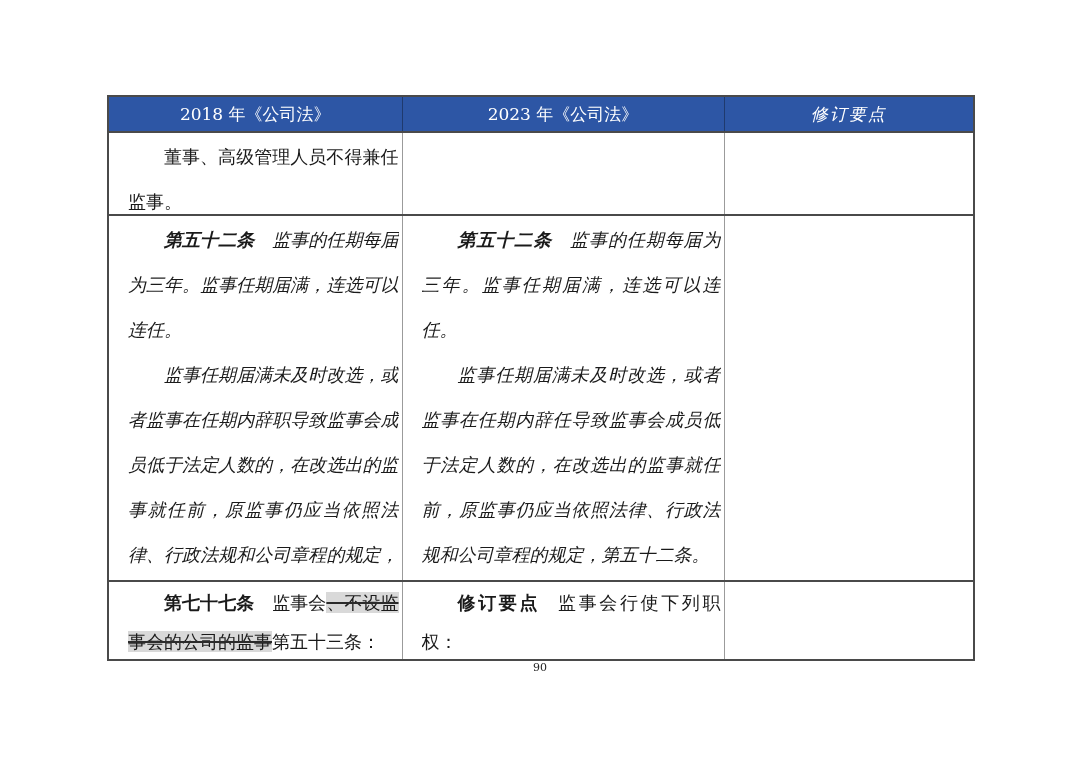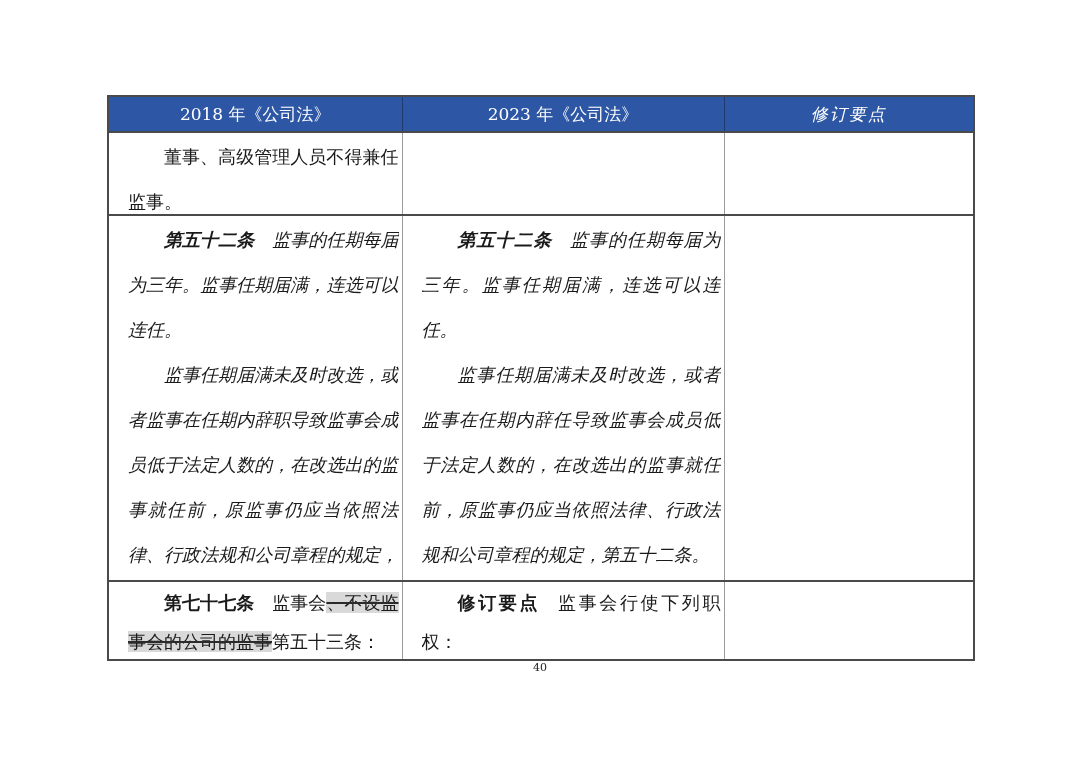--- a/index.html
+++ b/index.html
@@ -149,15 +149,15 @@
           <div class="box">
             <p class="para"><span class="art">修订要点</span><span>监事会行使下列职权：</span></p>
           </div>
         </td>
         <td></td>
       </tr>
 
     </tbody>
   </table>
 
-  <div class="page-number">40</div>
+  <div class="page-number">90</div>
 
 </div>
 
 </body></html>

